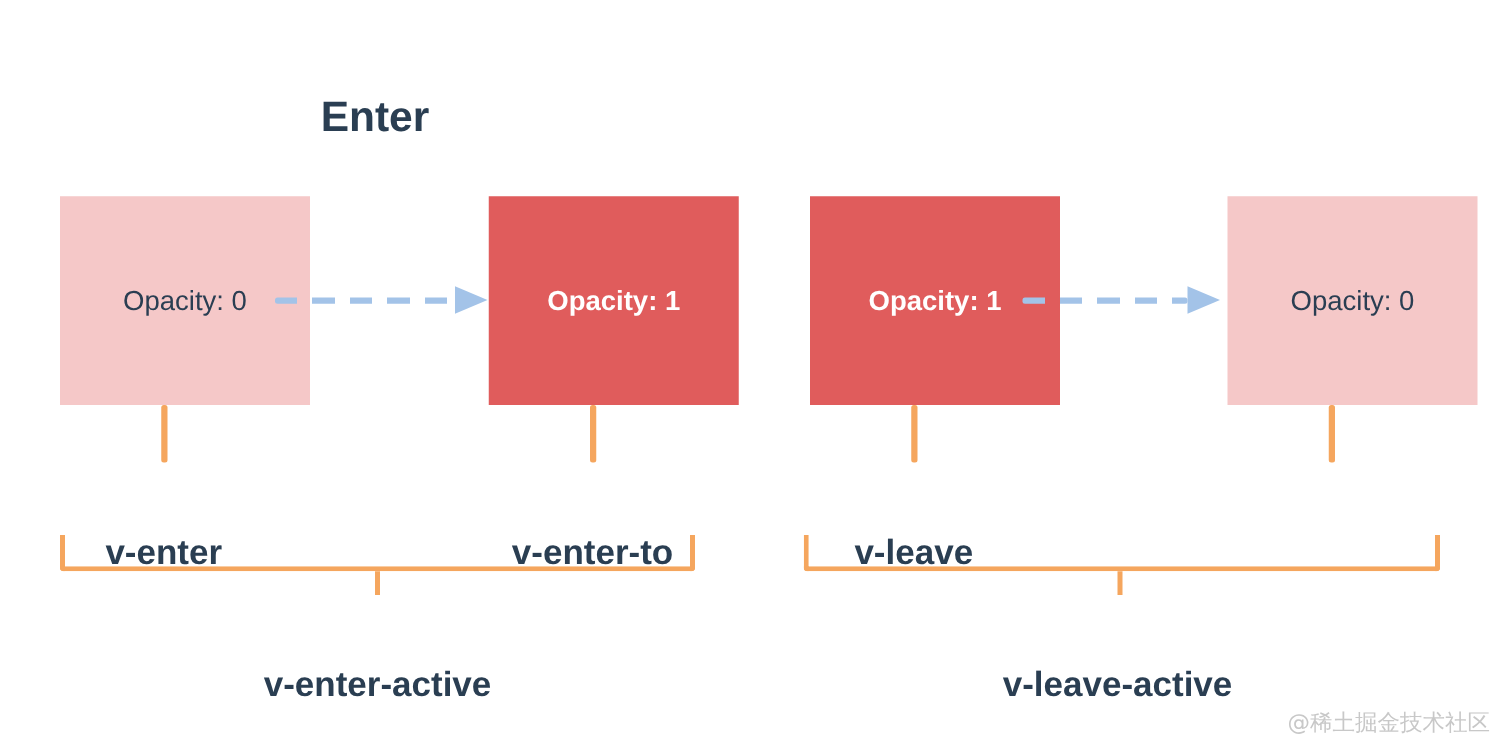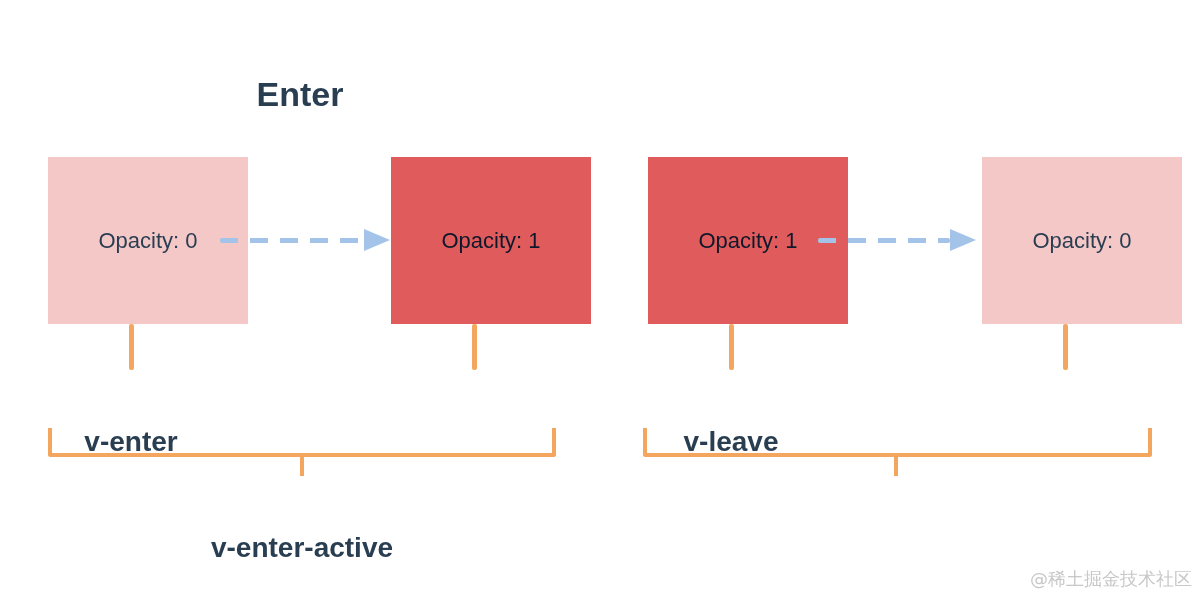--- a/index.html
+++ b/index.html
@@ -53,21 +53,21 @@
     align-items: center;
     justify-content: center;
   }
   .box-from { left: 48px; }
   #group-enter .box-to { left: 391px; }
   #group-leave .box-to { left: 382px; }
   .box[data-variant="pink"] { background: var(--color-pink); }
   .box[data-variant="red"]  { background: var(--color-red); }
   .box-label { font-size: 22px; line-height: 26px; white-space: nowrap; }
   .box[data-variant="pink"] .box-label { color: var(--color-navy); font-weight: 400; }
-  .box[data-variant="red"]  .box-label { color: #0f172a; font-weight: 400; }
+  .box[data-variant="red"]  .box-label { color: #ffffff; font-weight: 700; }
 
   .arrow-dashes {
     position: absolute;
     top: 238px;
     height: 5px;
     background: repeating-linear-gradient(90deg,
       var(--color-blue) 0 18px, transparent 18px 30px);
     border-radius: 2px;
   }
   #group-enter .arrow-dashes { left: 220px; width: 144px; }
@@ -164,20 +164,21 @@
     <div class="arrow-head"></div>
 
     <div class="box box-to" data-variant="red">
       <span class="box-label">Opacity: 1</span>
     </div>
 
     <div class="connector connector-from"></div>
     <div class="connector connector-to"></div>
 
     <div class="class-label class-label-row class-label-from">v-enter</div>
+    <div class="class-label class-label-row class-label-to">v-enter-to</div>
 
     <div class="bracket"></div>
     <div class="bracket-tick"></div>
 
     <div class="class-label active-label">v-enter-active</div>
   </div>
 
   <div class="group" id="group-leave">
 
     <div class="box box-from" data-variant="red">
@@ -192,16 +193,17 @@
     </div>
 
     <div class="connector connector-from"></div>
     <div class="connector connector-to"></div>
 
     <div class="class-label class-label-row class-label-from">v-leave</div>
 
     <div class="bracket"></div>
     <div class="bracket-tick"></div>
 
+    <div class="class-label active-label">v-leave-active</div>
   </div>
 
   <div class="watermark">@稀土掘金技术社区</div>
 </div>
 
 </body></html>

